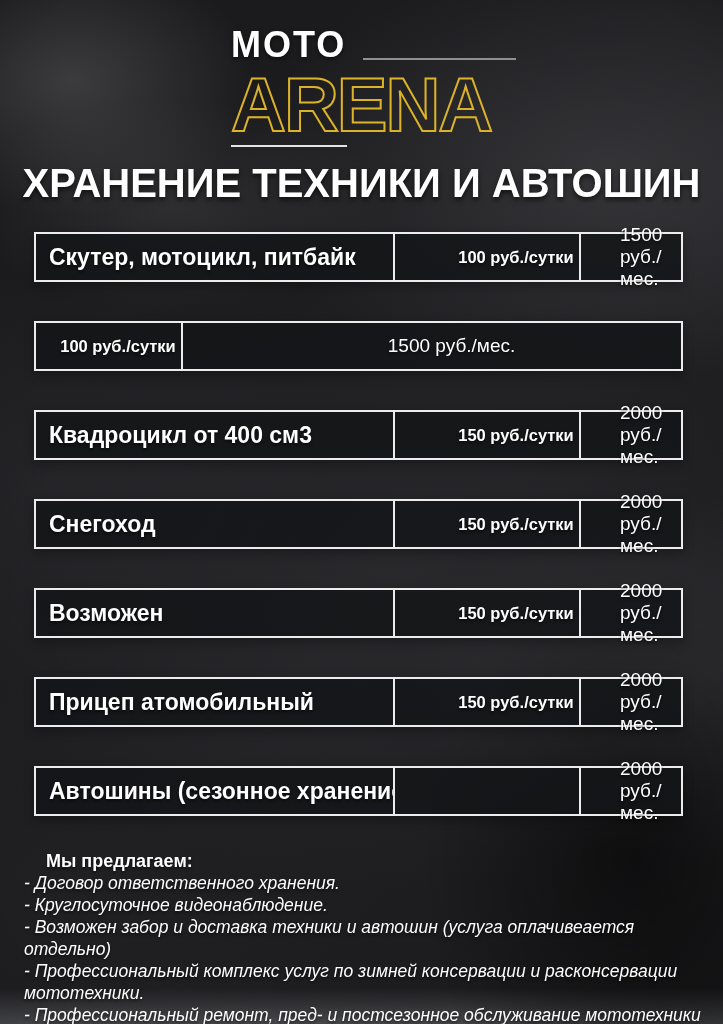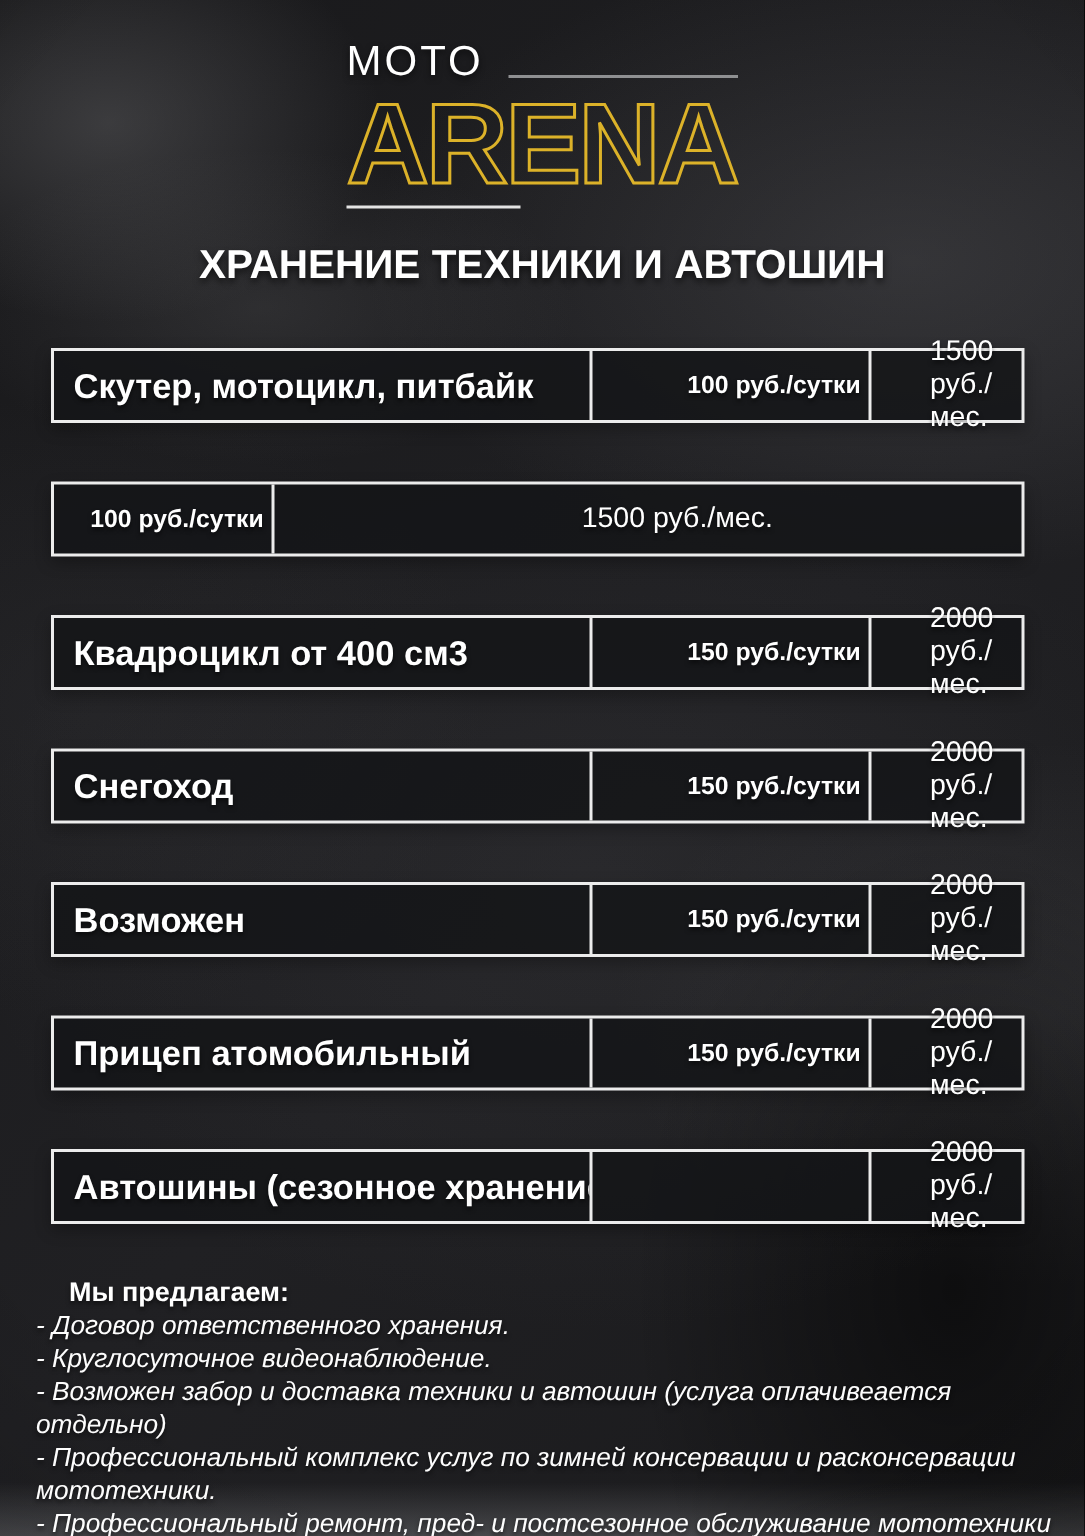--- a/index.html
+++ b/index.html
@@ -29,21 +29,21 @@
     content: "";
     position: absolute; inset: 0;
     pointer-events: none;
     background: radial-gradient(ellipse 120% 100% at 50% 45%, transparent 55%, rgba(0,0,0,0.38) 100%);
   }
 
   
   .logo { position: absolute; top: 27px; left: 231px; z-index: 2; }
   .logo-row { display: flex; align-items: flex-end; }
   .logo-moto {
-    font-size: 28px; font-weight: normal; letter-spacing: 2px;
+    font-size: 36px; font-weight: bold; letter-spacing: 2px;
     color: #fff; line-height: 1;
     text-shadow: 0 2px 4px rgba(0,0,0,0.55);
   }
   .logo-rule {
     width: 153px; height: 2px; background: #8f9092;
     margin-left: 17px; margin-bottom: 3px;
   }
   .logo-arena {
     margin-top: 7px;
     font-size: 76px; font-weight: bold; line-height: 0.93;
@@ -51,21 +51,21 @@
     color: transparent;
     -webkit-text-stroke: 2px #dcb229;
     text-stroke: 2px #dcb229;
   }
   .arena-underline { width: 116px; height: 2px; background: #e3e3e3; margin-top: 4px; }
 
   
   .page-title {
     position: absolute; top: 161px; left: 0; width: 723px; z-index: 2;
     text-align: center;
-    font-size: 27px; font-weight: bold; letter-spacing: 0px;
+    font-size: 40px; font-weight: bold; letter-spacing: 0px;
     color: #fff;
     text-shadow: 0 3px 5px rgba(0,0,0,0.6);
   }
 
   
   .price-table { position: absolute; top: 232px; left: 34px; width: 649px; z-index: 2; }
   .price-row {
     display: flex;
     height: 50px;
     margin-bottom: 39px;

